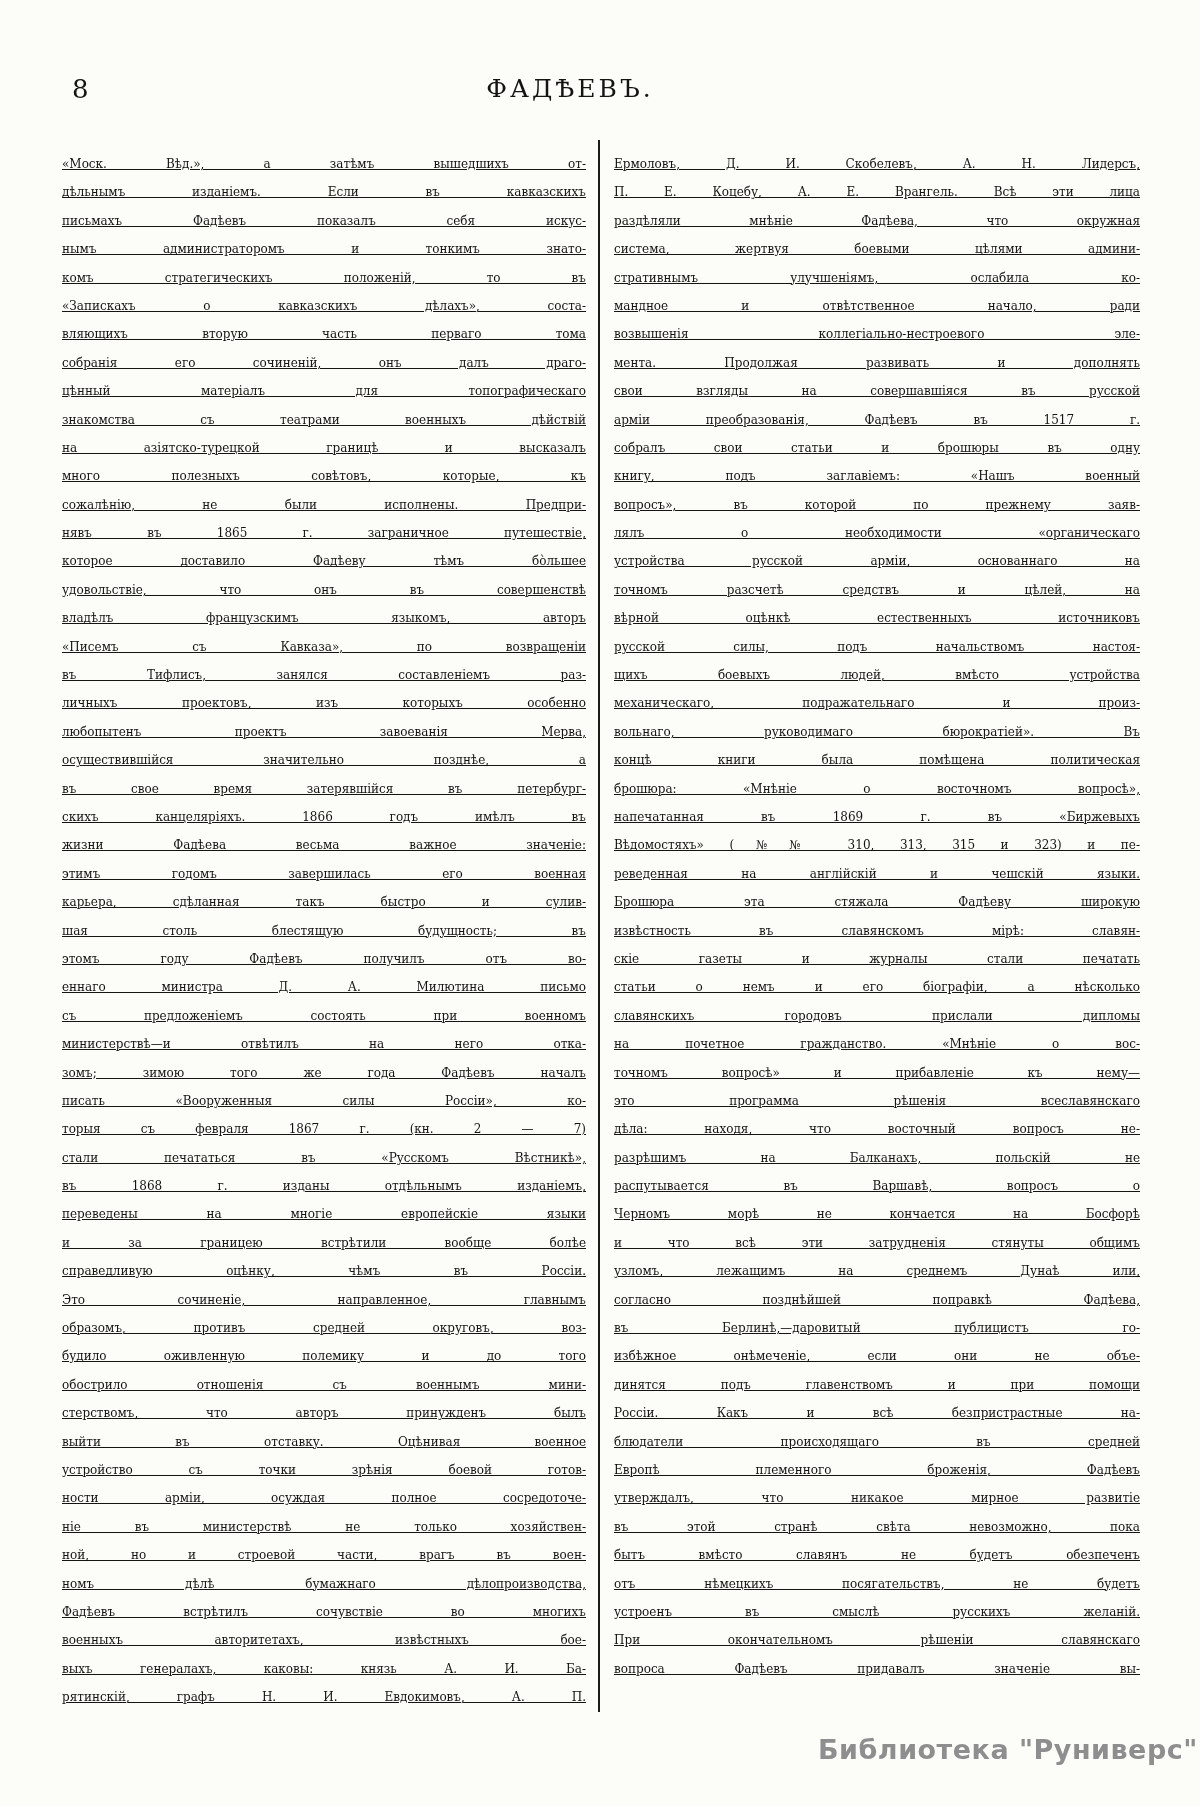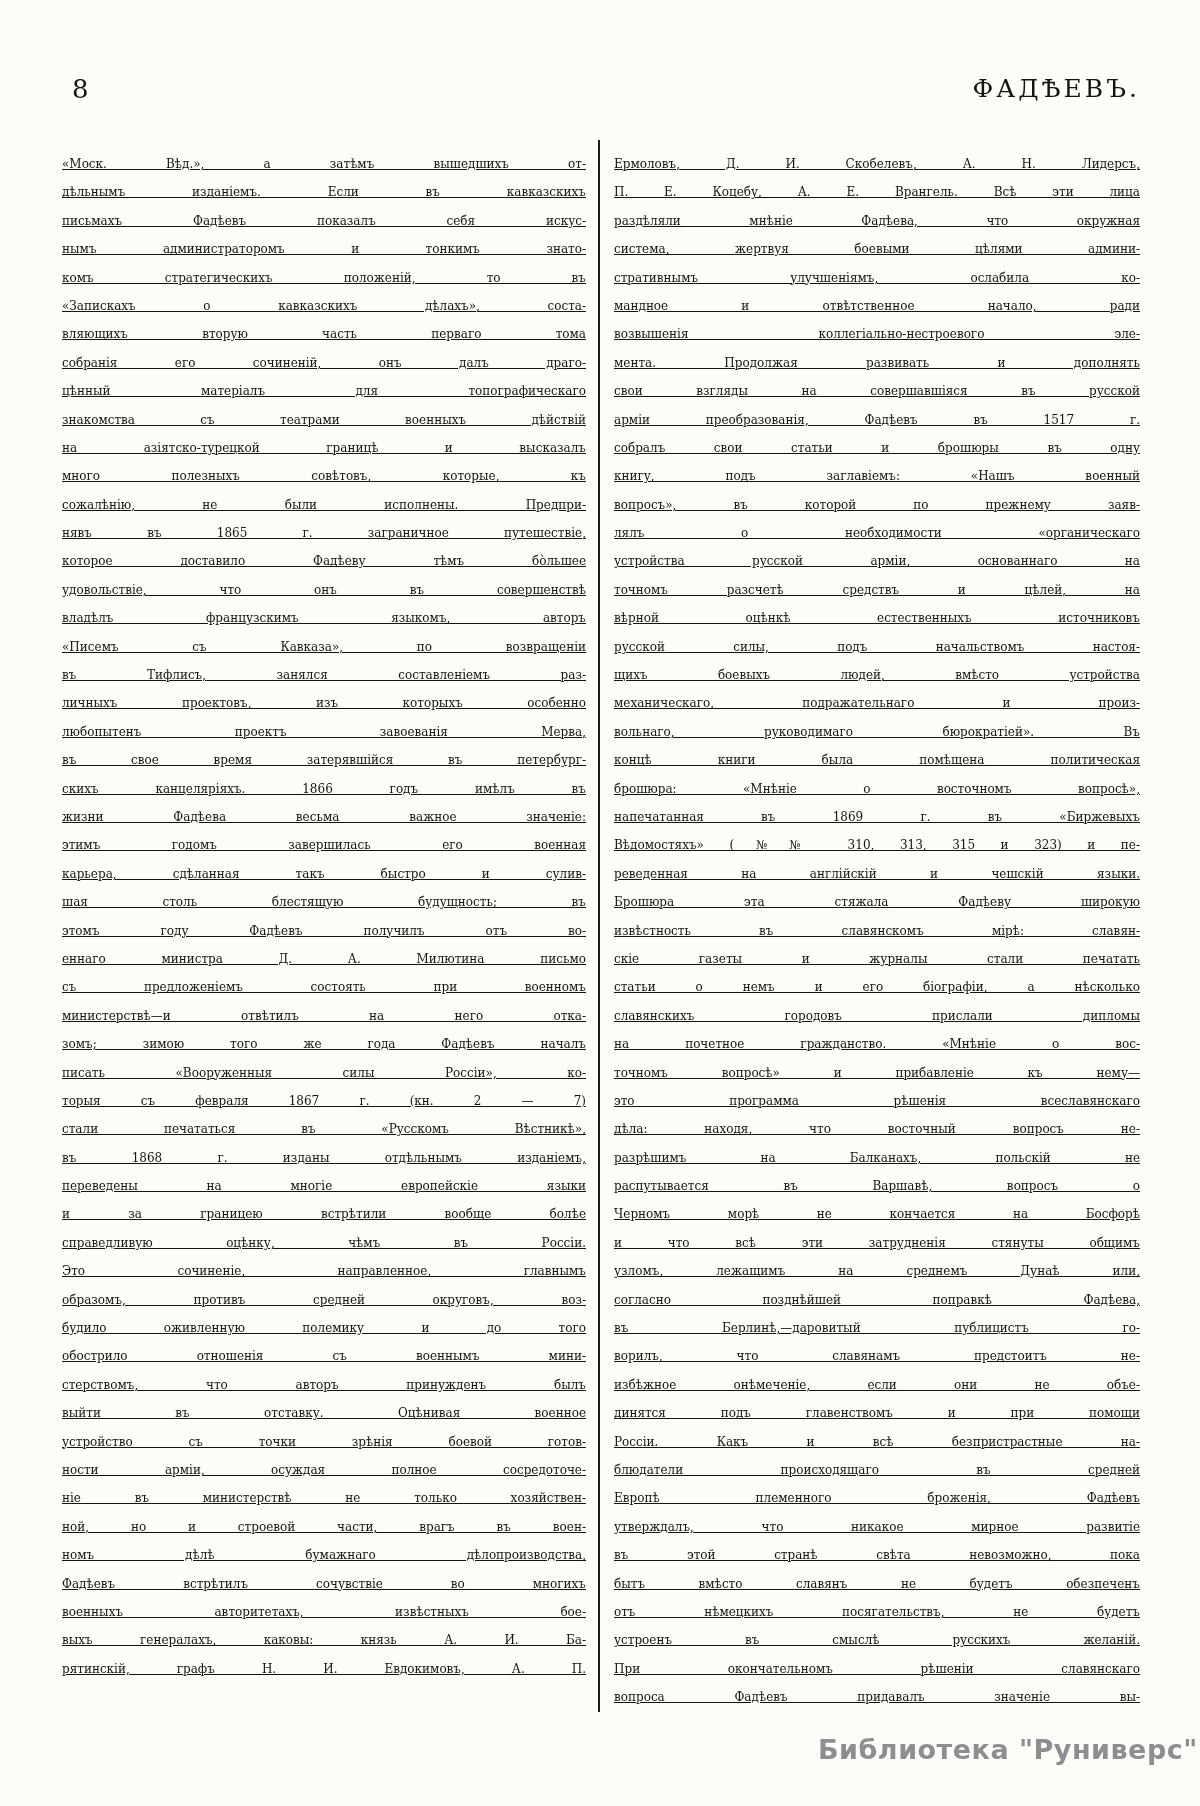--- a/index.html
+++ b/index.html
@@ -17,21 +17,21 @@
     left: 72px;
     top: 72px;
     font-size: 26px;
     line-height: 34px;
   }
   .running-header {
     position: absolute;
     left: 0;
     top: 72px;
     width: 1140px;
-    text-align: right;
+    text-align: center;
     font-size: 25px;
     line-height: 34px;
     letter-spacing: 3px;
   }
   .column {
     position: absolute;
     top: 150px;
     width: 524px;
     font-size: 12px;
     text-decoration: underline;
@@ -86,20 +86,21 @@
       <div class="line">много полезныхъ совѣтовъ, которые, къ</div>
       <div class="line">сожалѣнію, не были исполнены. Предпри-</div>
       <div class="line">нявъ въ 1865 г. заграничное путешествіе,</div>
       <div class="line">которое доставило Фадѣеву тѣмъ бо̀льшее</div>
       <div class="line">удовольствіе, что онъ въ совершенствѣ</div>
       <div class="line">владѣлъ французскимъ языкомъ, авторъ</div>
       <div class="line">«Писемъ съ Кавказа», по возвращеніи</div>
       <div class="line">въ Тифлисъ, занялся составленіемъ раз-</div>
       <div class="line">личныхъ проектовъ, изъ которыхъ особенно</div>
       <div class="line">любопытенъ проектъ завоеванія Мерва,</div>
+      <div class="line">осуществившійся значительно позднѣе, а</div>
       <div class="line">въ свое время затерявшійся въ петербург-</div>
       <div class="line">скихъ канцеляріяхъ. 1866 годъ имѣлъ въ</div>
       <div class="line">жизни Фадѣева весьма важное значеніе:</div>
       <div class="line">этимъ годомъ завершилась его военная</div>
       <div class="line">карьера, сдѣланная такъ быстро и сулив-</div>
       <div class="line">шая столь блестящую будущность; въ</div>
       <div class="line">этомъ году Фадѣевъ получилъ отъ во-</div>
       <div class="line">еннаго министра Д. А. Милютина письмо</div>
       <div class="line">съ предложеніемъ состоять при военномъ</div>
       <div class="line">министерствѣ—и отвѣтилъ на него отка-</div>
@@ -166,21 +167,20 @@
       <div class="line">точномъ вопросѣ» и прибавленіе къ нему—</div>
       <div class="line">это программа рѣшенія всеславянскаго</div>
       <div class="line">дѣла: находя, что восточный вопросъ не-</div>
       <div class="line">разрѣшимъ на Балканахъ, польскій не</div>
       <div class="line">распутывается въ Варшавѣ, вопросъ о</div>
       <div class="line">Черномъ морѣ не кончается на Босфорѣ</div>
       <div class="line">и что всѣ эти затрудненія стянуты общимъ</div>
       <div class="line">узломъ, лежащимъ на среднемъ Дунаѣ или,</div>
       <div class="line">согласно позднѣйшей поправкѣ Фадѣева,</div>
       <div class="line">въ Берлинѣ,—даровитый публицистъ го-</div>
-      <div class="line">ворилъ, что славянамъ предстоитъ не-</div>
       <div class="line">избѣжное онѣмеченіе, если они не объе-</div>
       <div class="line">динятся подъ главенствомъ и при помощи</div>
       <div class="line">Россіи. Какъ и всѣ безпристрастные на-</div>
       <div class="line">блюдатели происходящаго въ средней</div>
       <div class="line">Европѣ племенного броженія, Фадѣевъ</div>
       <div class="line">утверждалъ, что никакое мирное развитіе</div>
       <div class="line">въ этой странѣ свѣта невозможно, пока</div>
       <div class="line">бытъ вмѣсто славянъ не будетъ обезпеченъ</div>
       <div class="line">отъ нѣмецкихъ посягательствъ, не будетъ</div>
       <div class="line">устроенъ въ смыслѣ русскихъ желаній.</div>

